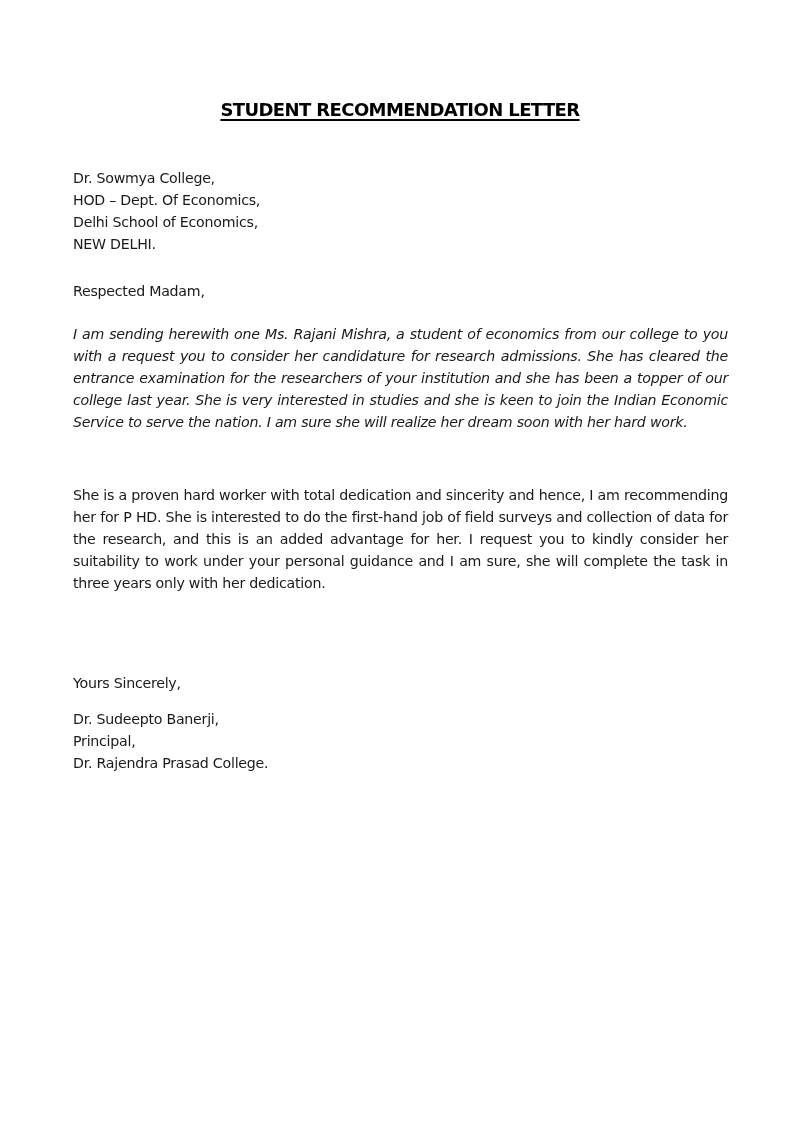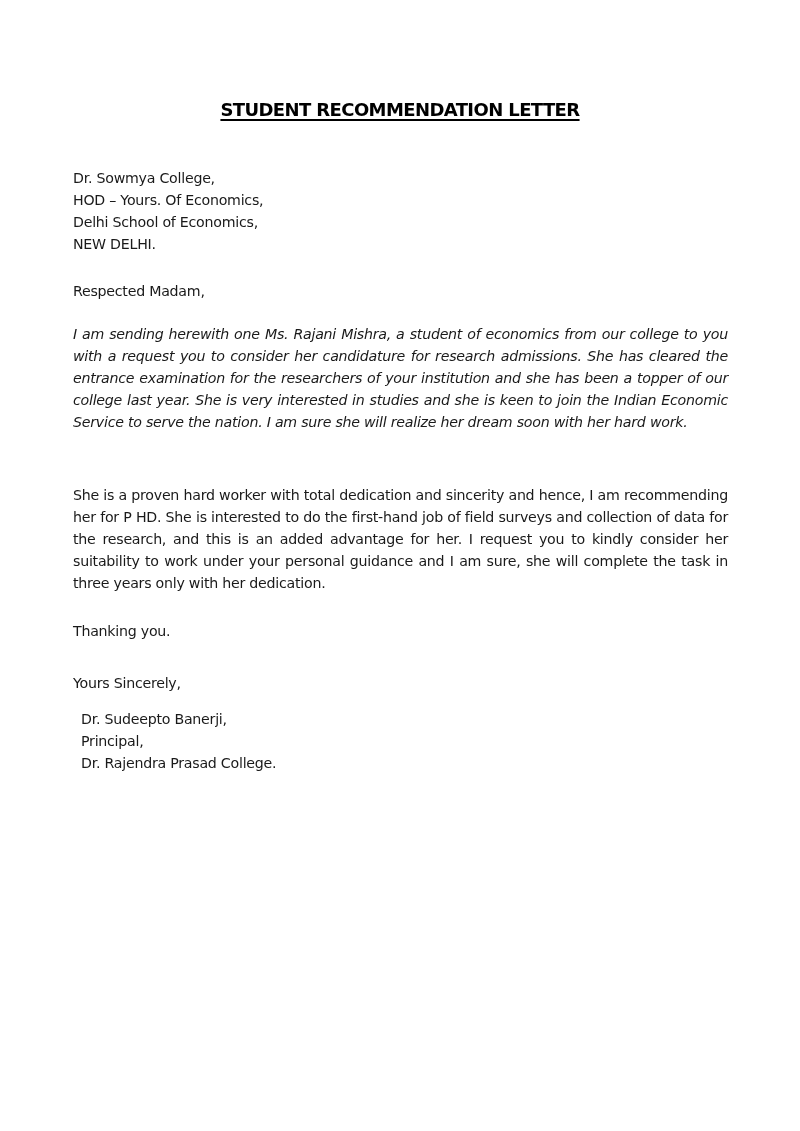--- a/index.html
+++ b/index.html
@@ -48,43 +48,42 @@
       color: #1a1a1a;
     }
     .address { top: 167px; }
     .address div { white-space: nowrap; }
     .salutation { top: 280px; }
     .para1 { top: 323px; text-align: justify; font-style: italic; }
     .para2 { top: 484px; text-align: justify; }
     .thanks { top: 620px; }
     .closing { top: 672px; }
     .signature { top: 708px; }
-    .signature div { white-space: nowrap; margin-left: 8px; }
+    .signature div { white-space: nowrap; }
   </style>
 </head>
 <body>
 
 <div class="page">
 
   <div class="title">STUDENT RECOMMENDATION LETTER</div>
 
   <div class="body-text address">
     <div>Dr. Sowmya College,</div>
-    <div>HOD – Yours. Of Economics,</div>
+    <div>HOD – Dept. Of Economics,</div>
     <div>Delhi School of Economics,</div>
     <div>NEW DELHI.</div>
   </div>
 
   <div class="body-text salutation">Respected Madam,</div>
 
   <div class="body-text para1">I am sending herewith one Ms. Rajani Mishra, a student of economics from our college to you with a request you to consider her candidature for research admissions. She has cleared the entrance examination for the researchers of your institution and she has been a topper of our college last year. She is very interested in studies and she is keen to join the Indian Economic Service to serve the nation. I am sure she will realize her dream soon with her hard work.</div>
 
   <div class="body-text para2">She is a proven hard worker with total dedication and sincerity and hence, I am recommending her for P HD. She is interested to do the first-hand job of field surveys and collection of data for the research, and this is an added advantage for her. I request you to kindly consider her suitability to work under your personal guidance and I am sure, she will complete the task in three years only with her dedication.</div>
 
-  <div class="body-text thanks">Thanking you.</div>
 
   <div class="body-text closing">Yours Sincerely,</div>
 
   <div class="body-text signature">
     <div>Dr. Sudeepto Banerji,</div>
     <div>Principal,</div>
     <div>Dr. Rajendra Prasad College.</div>
   </div>
 
 </div>

